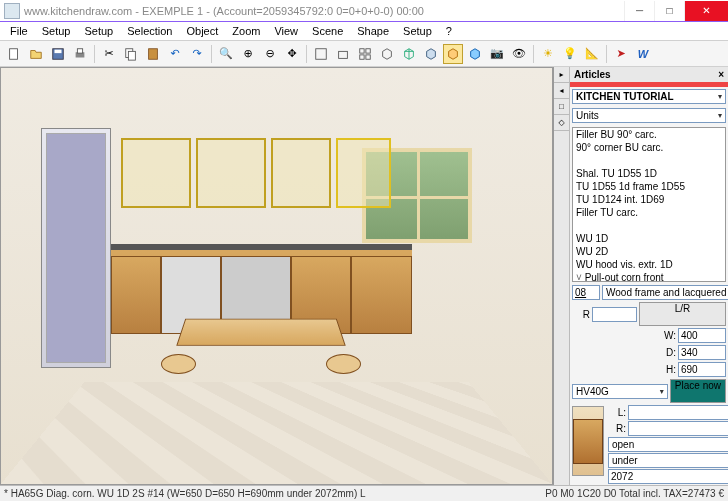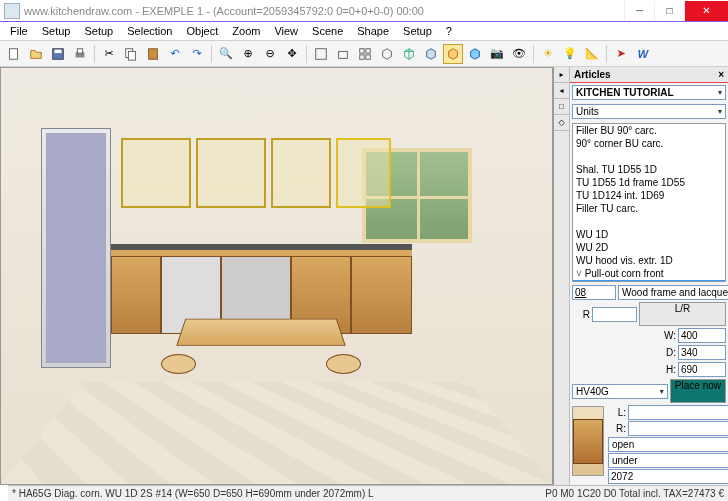--- a/index.html
+++ b/index.html
@@ -29,36 +29,36 @@
 .window::before { left: 50%; top: 0; bottom: 0; width: 3px; }
 .window::after { top: 50%; left: 0; right: 0; height: 3px; }
 .table { position: absolute; left: 140px; bottom: 10px; width: 160px; height: 90px; }
 .tabletop { position: absolute; top: 20px; left: 0; right: 0; height: 35px; background: linear-gradient(#e8c890, #d8a860); border: 1px solid #805020; transform: perspective(200px) rotateX(40deg); }
 .chair { position: absolute; width: 35px; height: 50px; }
 .chair .seat { position: absolute; top: 20px; width: 35px; height: 20px; background: #e8c890; border: 1px solid #805020; border-radius: 50%; }
 .sidepanel { width: 175px; background: #f4f4f4; border-left: 1px solid #999; display: flex; font-size: 10px; }
 .sidetabs { width: 16px; background: #e8e8e8; border-right: 1px solid #bbb; display: flex; flex-direction: column; }
 .sidetab { height: 16px; border-bottom: 1px solid #bbb; font-size: 8px; display: flex; align-items: center; justify-content: center; }
 .panelcontent { flex: 1; display: flex; flex-direction: column; overflow: hidden; }
-.panelhdr { background: #e8e8e8; border-bottom: 1px solid #ef4444; padding: 2px 4px; font-weight: bold; font-size: 10px; display: flex; align-items: center; }
+.panelhdr { background: #e8e8e8; border-bottom: 5px solid #ef4444; padding: 2px 4px; font-weight: bold; font-size: 10px; display: flex; align-items: center; }
 .panelhdr .x { margin-left: auto; cursor: pointer; }
 .combo { border: 1px solid #7a9ac0; background: #fff; padding: 1px 3px; font-size: 10px; display: flex; align-items: center; margin: 2px; }
 .combo::after { content: "▾"; margin-left: auto; font-size: 8px; color: #333; }
 .list { flex: 1; background: #fff; border: 1px solid #999; margin: 2px; overflow-y: auto; font-size: 10px; line-height: 13px; }
 .list div { padding: 0 3px; white-space: nowrap; }
 .list .sel { background: #3399ff; color: #fff; }
 .list .collapse::before { content: "˅ "; color: #666; }
 .proprow { display: flex; margin: 1px 2px; align-items: center; gap: 2px; }
 .proprow label { width: 18px; font-size: 10px; text-align: right; }
 .proprow input { flex: 1; border: 1px solid #7a9ac0; font-size: 10px; padding: 0 2px; height: 15px; }
 .proprow .btn { border: 1px solid #999; background: #e8e8e8; padding: 0 4px; font-size: 10px; height: 24px; }
 .preview { width: 60px; height: 70px; border: 1px solid #999; background: linear-gradient(#f0e0c0, #e0c090); margin: 2px; display: flex; align-items: center; justify-content: center; }
 .preview .obj { width: 30px; height: 45px; background: linear-gradient(#d8a860, #b07030); border: 1px solid #704018; }
 .bottomprops { display: flex; }
-.statusbar { height: 16px; background: #f0f0f0; border-top: 1px solid #bbb; font-size: 10px; display: flex; align-items: center; padding: 0 4px; color: #333; margin-left: 8px; }
+.statusbar { height: 16px; background: #f0f0f0; border-top: 1px solid #bbb; font-size: 10px; display: flex; align-items: center; padding: 0 4px; color: #333; }
 .statusbar .right { margin-left: auto; }
 svg.ico { width: 14px; height: 14px; }
 </style>
 </head>
 <body>
 
 <div class="titlebar">
   <div class="appicon"></div>
   <div class="title">www.kitchendraw.com - EXEMPLE 1 - (Account=2059345792:0 0=0+0+0-0) 00:00</div>
   <div class="winbtns">
@@ -237,21 +237,21 @@
           <div>Filler TU carc.</div>
           <div>&nbsp;</div>
           <div>WU 1D</div>
           <div>WU 2D</div>
           <div>WU hood vis. extr. 1D</div>
           <div class="collapse">Pull-out corn front</div>
           <div class="sel">Glaz. WU 1GD 2GS</div>
         </div>
 
       <div class="proprow">
-        <input style="width: 44px; flex: 0 0 auto; text-decoration: underline;" value="08">
+        <input style="width: 28px; flex: 0 0 auto; text-decoration: underline;" value="08">
         <div class="combo" style="flex:1;margin:0">
             <span style="overflow:hidden;white-space:nowrap">Wood frame and lacquered par</span>
           </div>
       </div>
       <div class="proprow">
         <label>R</label>
         <input style="width: 45px; flex: 0 0 auto;">
         <span class="btn" style="flex:1;text-align:center">L/R</span>
       </div>
       <div class="proprow" style="justify-content:flex-end">

